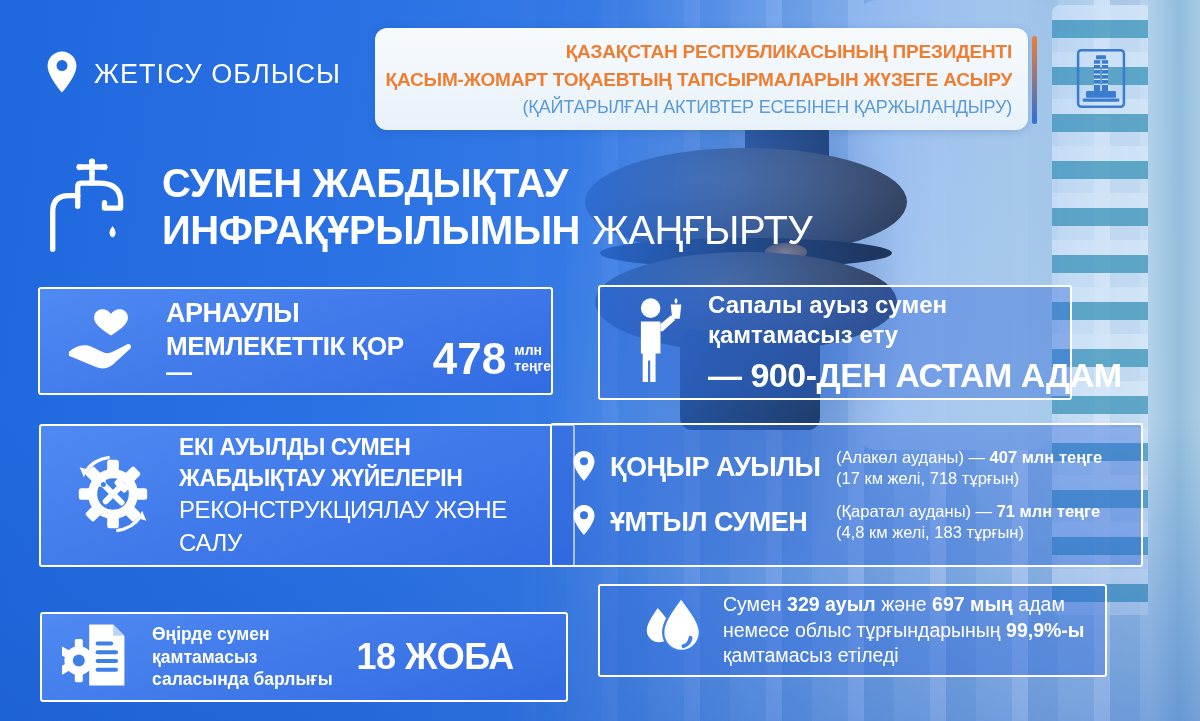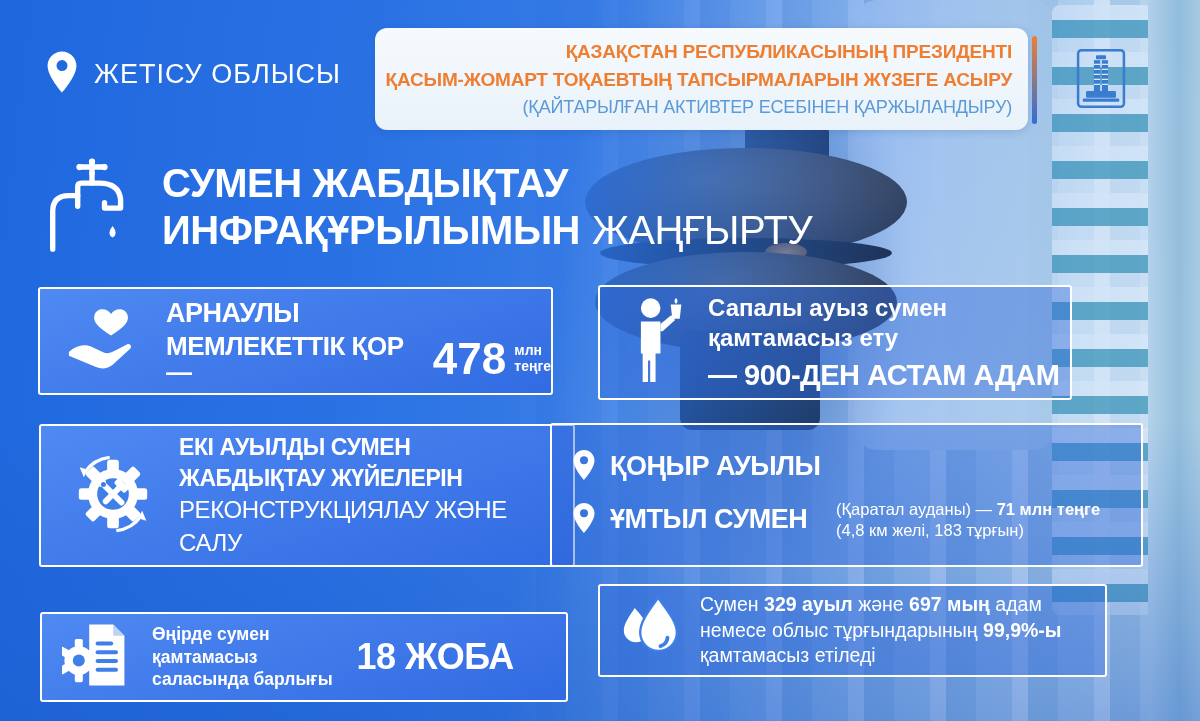--- a/index.html
+++ b/index.html
@@ -65,40 +65,40 @@
 
   .card-fund{left:38px;top:287px;width:515px;height:108px;padding-left:22px;gap:18px;}
   .fund-l1{font-size:27px;font-weight:700;letter-spacing:-.5px;}
   .fund-row{display:flex;align-items:center;margin-top:4px;}
   .fund-l2{font-size:26px;font-weight:700;letter-spacing:-.5px;line-height:1;}
   .fund-val{font-size:44px;font-weight:700;line-height:1;margin:0 8px 0 10px;}
   .fund-unit{font-size:14px;font-weight:700;line-height:1.12;}
 
   .card-people{left:598px;top:285px;width:474px;height:115px;padding-left:24px;gap:20px;}
   .people-small{font-size:24px;font-weight:700;line-height:1.25;}
-  .people-big{font-size:29px;font-weight:700;letter-spacing:-.5px;margin-top:6px;white-space:nowrap;}
+  .people-big{font-size:34px;font-weight:700;letter-spacing:-.5px;margin-top:6px;white-space:nowrap;}
 
   .card-recon{left:39px;top:424px;width:536px;height:143px;padding-left:22px;gap:16px;}
   .recon-text{line-height:1.35;letter-spacing:-.4px;}
   .recon-b{font-size:23px;font-weight:700;}
   .recon-lt{font-size:24px;font-weight:300;}
 
   .card-villages{left:550px;top:423px;width:593px;height:144px;flex-direction:column;
     justify-content:space-evenly;align-items:stretch;padding:10px 20px;}
   .vrow{display:flex;align-items:center;gap:14px;}
   .vname{font-size:27px;font-weight:700;letter-spacing:-.5px;width:212px;white-space:nowrap;}
   .vdet{font-size:16.5px;line-height:1.28;font-weight:400;}
   .vdet b{font-weight:700;}
 
   .card-projects{left:40px;top:612px;width:528px;height:90px;padding-left:20px;gap:14px;}
   .proj-col1{font-size:17.5px;font-weight:700;line-height:1.3;}
   .proj-big{font-size:36px;font-weight:700;letter-spacing:-.5px;margin:0 10px;white-space:nowrap;}
   .proj-col2{font-size:17.5px;font-weight:700;line-height:1.18;}
 
-  .card-coverage{left:598px;top:584px;width:509px;height:93px;padding-left:16px;gap:20px;}
+  .card-coverage{left:598px;top:584px;width:509px;height:93px;padding-left:39px;gap:20px;}
   .cov-text{font-size:19.5px;line-height:1.33;font-weight:400;}
   .cov-text b{font-weight:700;}
 </style>
 </head>
 <body>
 
 <div class="canvas">
 
   <div class="abs bg-base"></div>
   <div class="abs bg-stripes"></div>
@@ -250,20 +250,25 @@
   </div>
 
   <div class="card glass card-villages">
     <div class="vrow">
       <span>
         <svg width="24" height="32" viewBox="0 0 24 32">
           <path d="M12 1C6.2 1 1.5 5.7 1.5 11.5 1.5 19.3 12 31 12 31s10.5-11.7 10.5-19.5C22.5 5.7 17.8 1 12 1zm0 14.3a4 4 0 1 1 0-8 4 4 0 0 1 0 8z" fill="#fff"></path>
         </svg>
       </span>
       <span class="vname">ҚОҢЫР АУЫЛЫ</span>
+      <span class="vdet">
+        <span>(Алакөл ауданы) — </span><b>407 млн теңге</b>
+        <br>
+        <span>(17 км желі, 718 тұрғын)</span>
+      </span>
     </div>
     <div class="vrow">
       <span>
         <svg width="24" height="32" viewBox="0 0 24 32">
           <path d="M12 1C6.2 1 1.5 5.7 1.5 11.5 1.5 19.3 12 31 12 31s10.5-11.7 10.5-19.5C22.5 5.7 17.8 1 12 1zm0 14.3a4 4 0 1 1 0-8 4 4 0 0 1 0 8z" fill="#fff"></path>
         </svg>
       </span>
       <span class="vname">ҰМТЫЛ СУМЕН</span>
       <span class="vdet">
         <span>(Қаратал ауданы) — </span><b>71 млн теңге</b>

